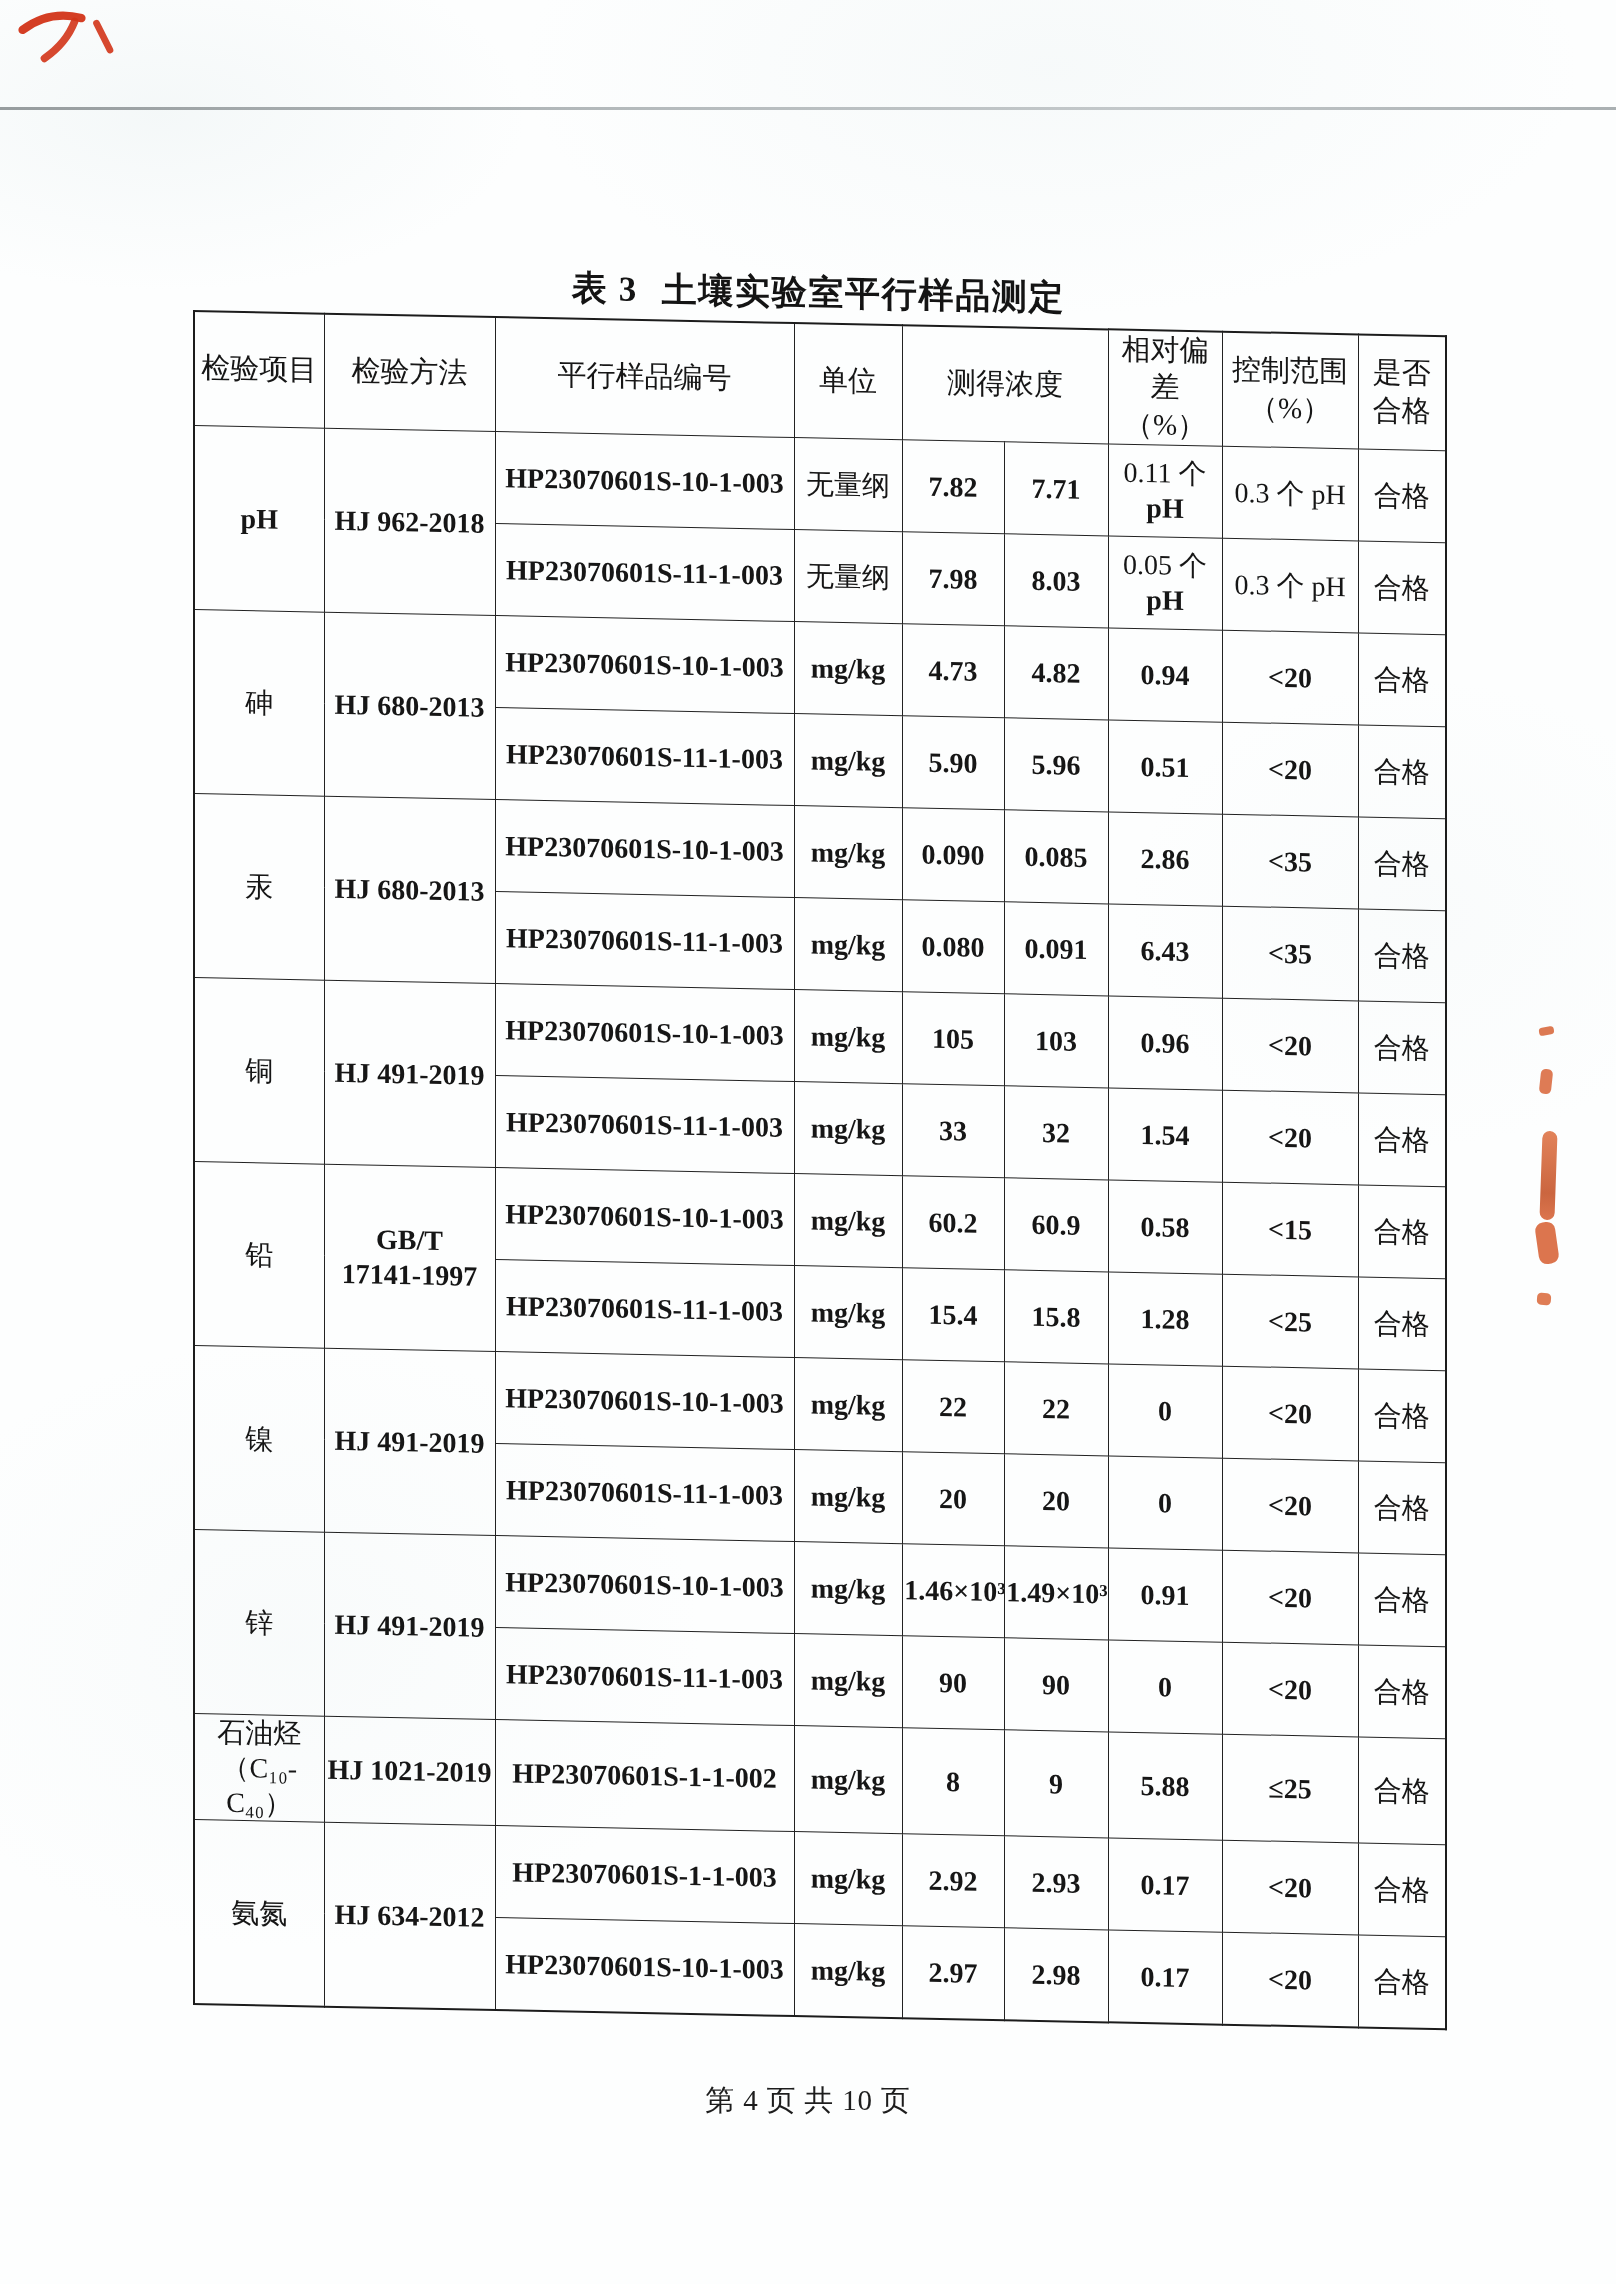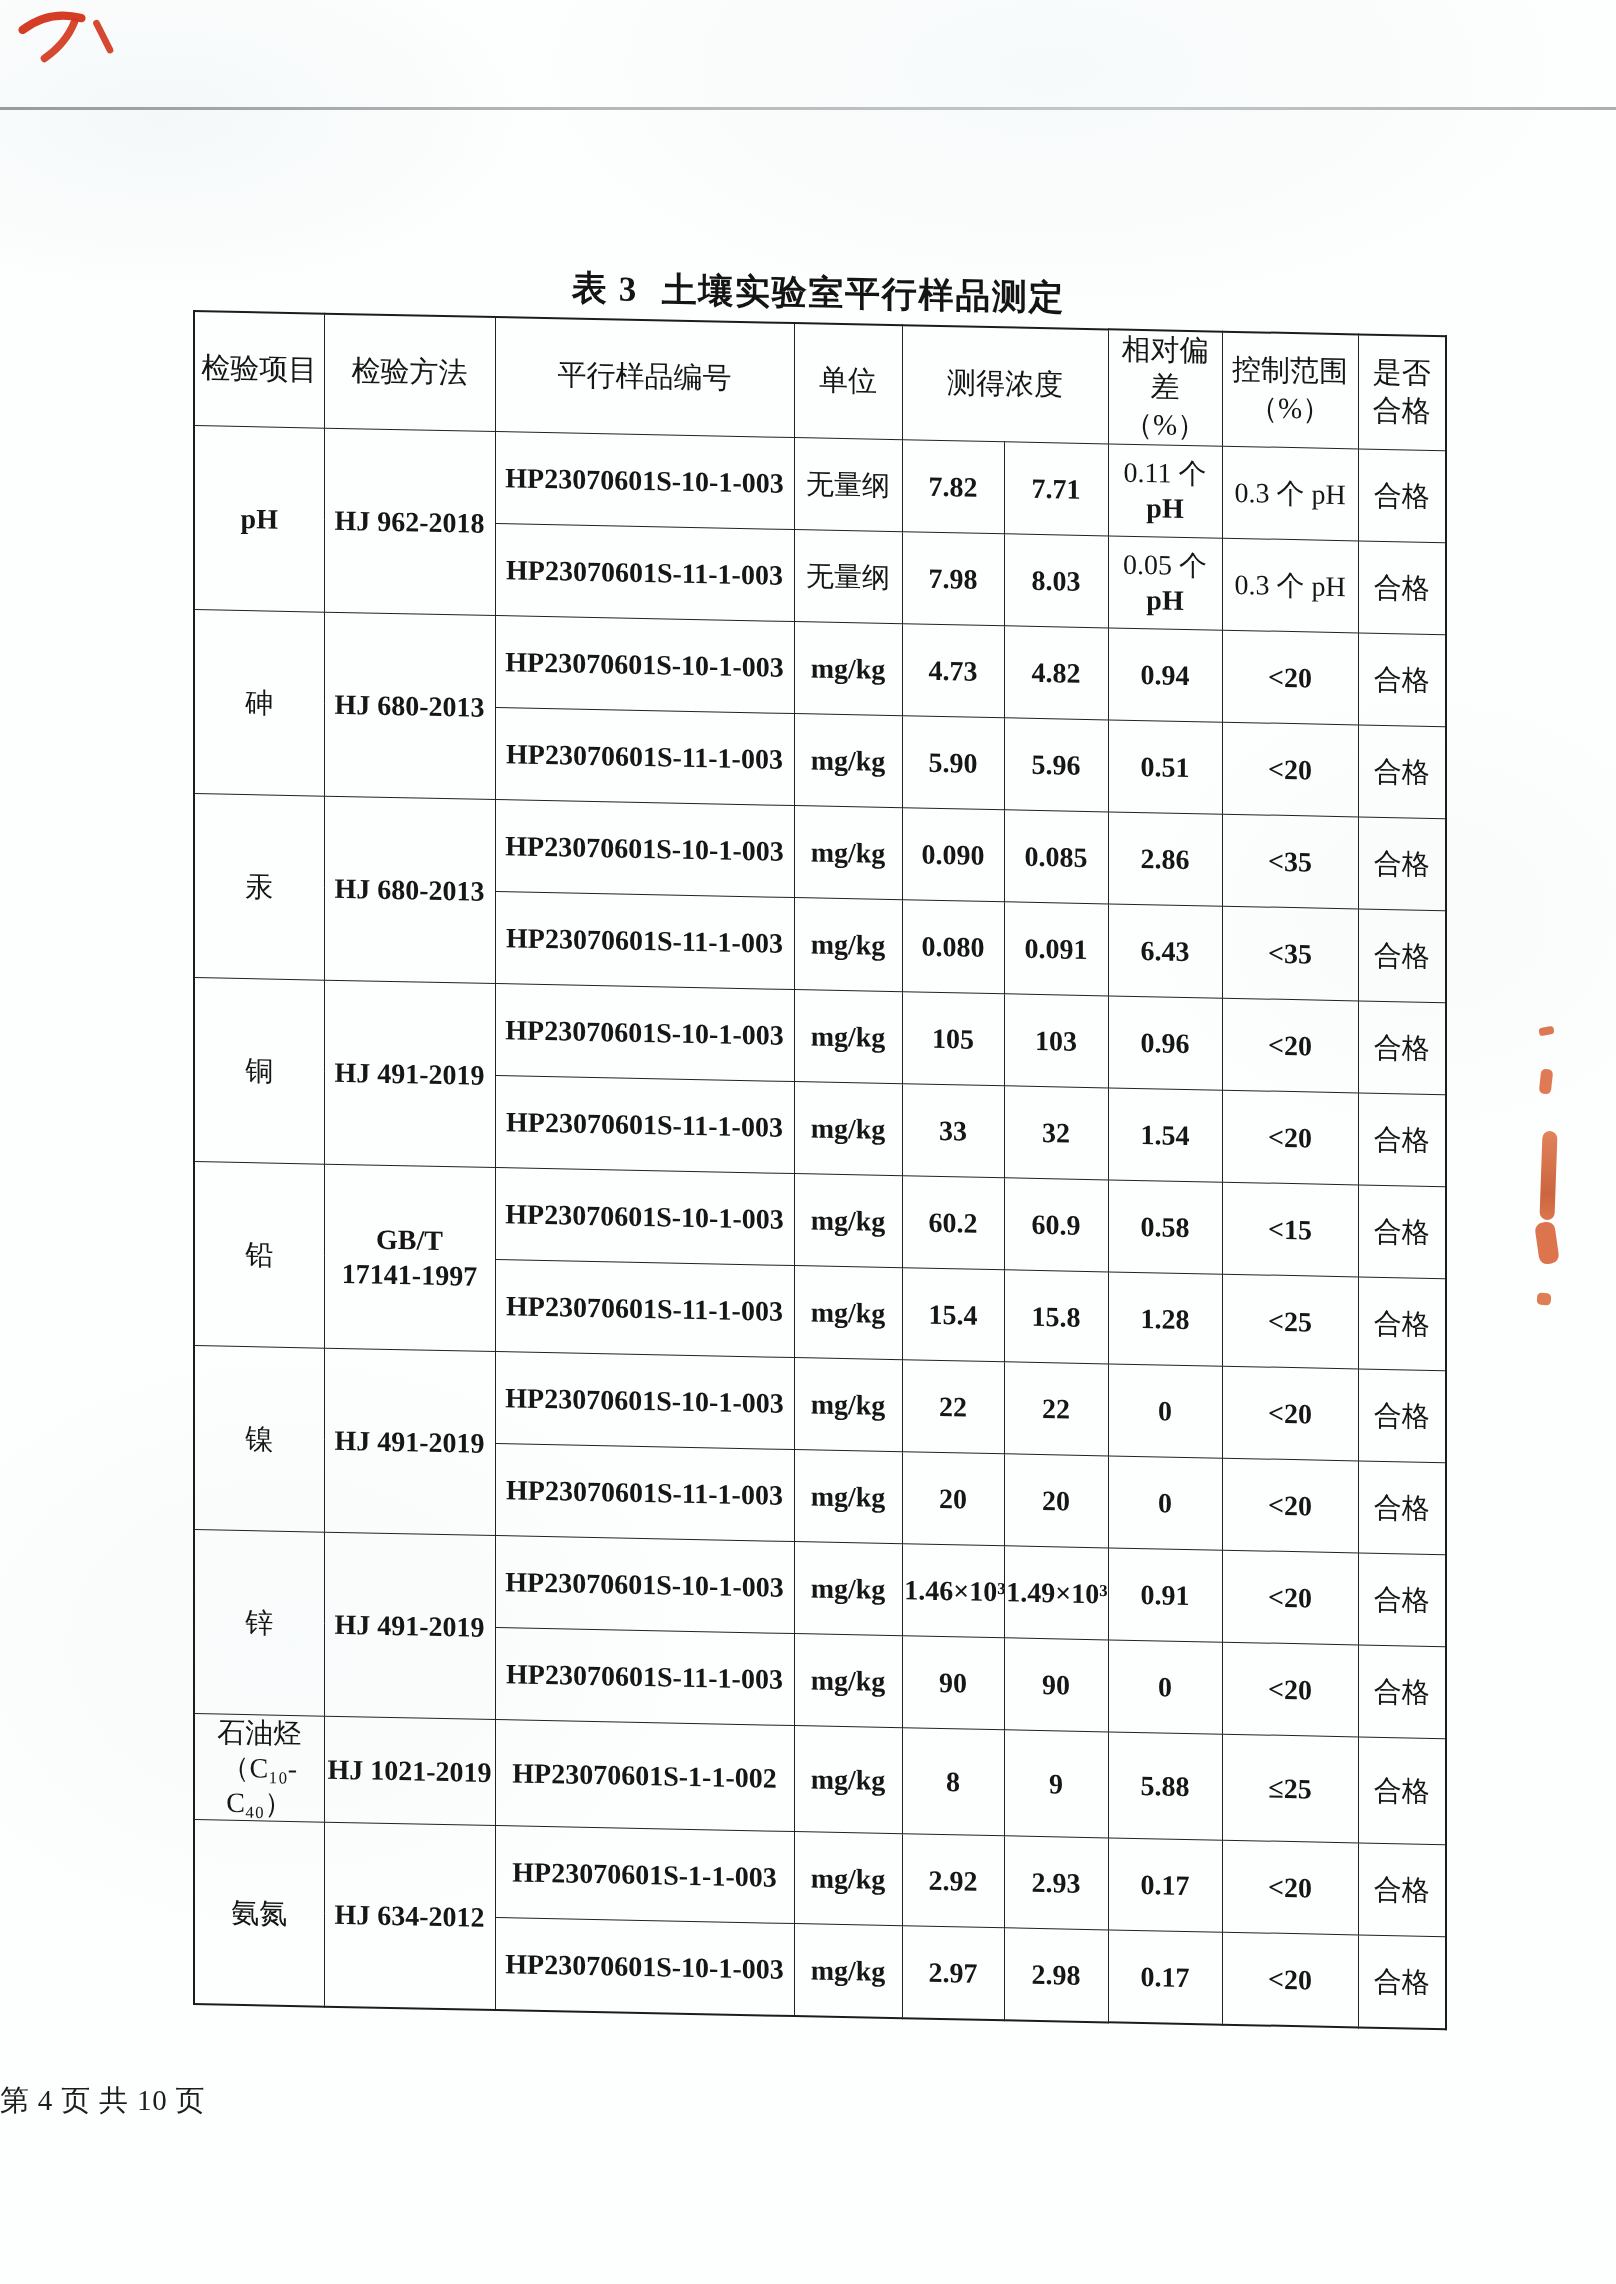--- a/index.html
+++ b/index.html
@@ -53,21 +53,21 @@
     padding:0 1.7px;overflow:hidden;
     font-weight:400;color:#161616;
   }
   table.report th{height:94px;font-size:29px;line-height:1.3;}
   table.report td{height:91px;font-size:28px;line-height:1.25;}
   table.report td div, table.report th div{text-align:center;}
   .b{font-weight:bold;}
 
   .page-footer{
     position:absolute;left:0;top:2081px;width:1616px;
-    text-align:left;font-size:29px;letter-spacing:0.8px;color:#1d1d1d;
+    text-align:center;font-size:29px;letter-spacing:0.8px;color:#1d1d1d;
   }
 </style>
 </head>
 <body>
 
 <div class="page">
   <div class="paper-texture"></div>
 
   <div class="scan-rule"></div>
 

